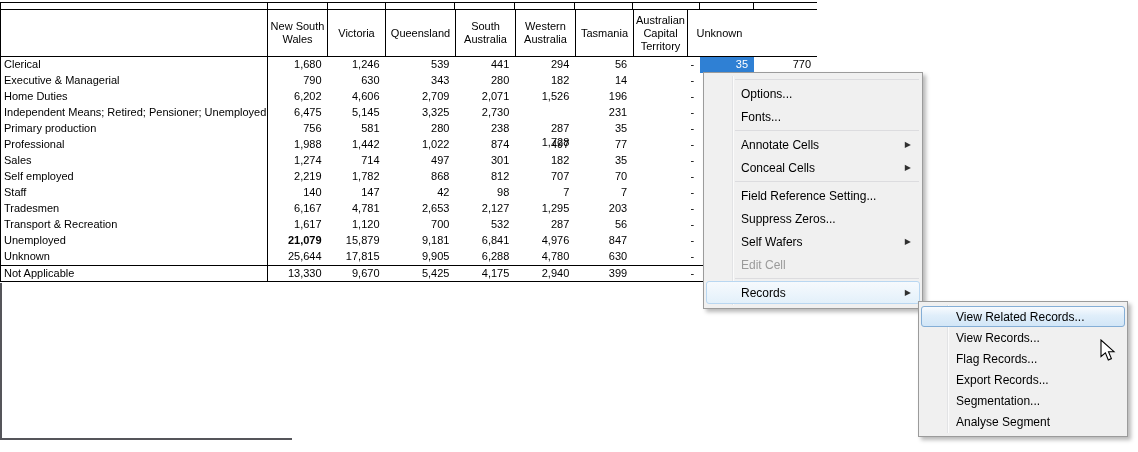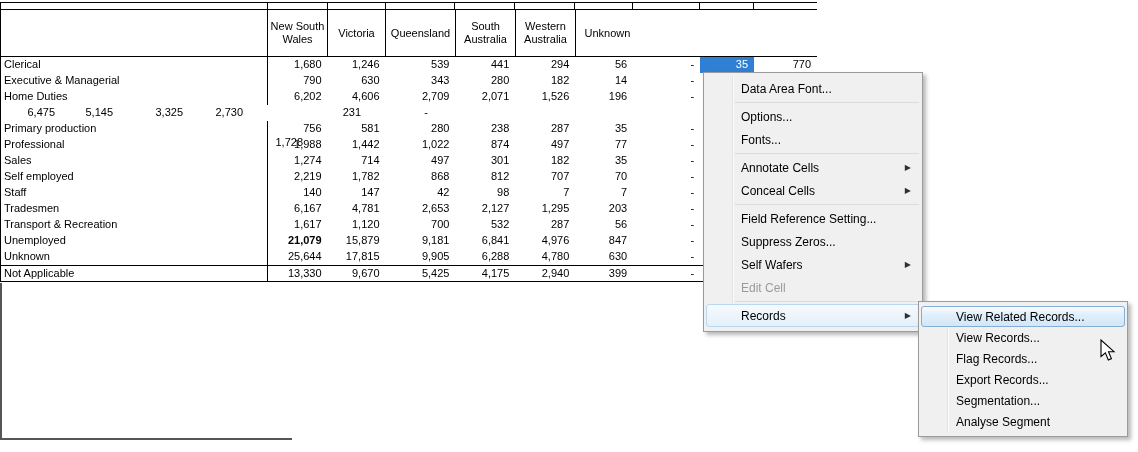--- a/index.html
+++ b/index.html
@@ -79,20 +79,22 @@
   </div>
 
 <div class="grid">
   <div class="hrow">
     <div class="hcell br" style="width:267px"></div>
   <div class="hcell br" style="width: 60px;">New South Wales</div>
       <div class="hcell br" style="width: 58px;">Victoria</div>
       <div class="hcell br" style="width: 70px;">Queensland</div>
       <div class="hcell br" style="width: 60px;">South Australia</div>
       <div class="hcell br" style="width: 60px;">Western Australia</div>
+      <div class="hcell br" style="width: 58px;">Tasmania</div>
+      <div class="hcell br" style="width: 54px;">Australian Capital Territory</div>
       <div class="hcell" style="width: 63px;">Unknown</div>
     </div>
   <div class="tbody">
       <div class="trow">
         <div class="lcell br">Clerical</div>
         <div class="vcell" style="width: 60px;">1,680</div>
         <div class="vcell" style="width: 58px;">1,246</div>
         <div class="vcell" style="width: 70px;">539</div>
         <div class="vcell" style="width: 60px;">441</div>
         <div class="vcell" style="width: 60px;">294</div>
@@ -119,20 +121,21 @@
         <div class="vcell" style="width: 58px;">4,606</div>
         <div class="vcell" style="width: 70px;">2,709</div>
         <div class="vcell" style="width: 60px;">2,071</div>
         <div class="vcell" style="width: 60px;">1,526</div>
         <div class="vcell" style="width: 58px;">196</div>
         <div class="vcell" style="width: 67px;">-</div>
         <div class="vcell" style="width: 54px;"></div>
         <div class="vcell" style="width: 63px;"></div>
       </div>
       <div class="trow">
+        <div class="lcell br">Independent Means; Retired; Pensioner; Unemployed</div>
         <div class="vcell" style="width: 60px;">6,475</div>
         <div class="vcell" style="width: 58px;">5,145</div>
         <div class="vcell" style="width: 70px;">3,325</div>
         <div class="vcell" style="width: 60px;">2,730</div>
         <div class="vcell" style="width: 60px; margin-top: 30px;">1,728</div>
         <div class="vcell" style="width: 58px;">231</div>
         <div class="vcell" style="width: 67px;">-</div>
         <div class="vcell" style="width: 54px;"></div>
         <div class="vcell" style="width: 63px;"></div>
       </div>
@@ -253,23 +256,20 @@
         <div class="vcell" style="width: 60px;">2,940</div>
         <div class="vcell" style="width: 58px;">399</div>
         <div class="vcell" style="width: 67px;">-</div>
         <div class="vcell" style="width: 54px;"></div>
         <div class="vcell" style="width: 63px;"></div>
       </div>
     </div>
 </div>
 
 <div class="menu menu-main">
-    <div class="mi">
-      <span class="lbl">Data Area Font...</span>
-    </div>
     <div class="msep"></div>
     <div class="mi">
       <span class="lbl">Options...</span>
     </div>
     <div class="mi">
       <span class="lbl">Fonts...</span>
     </div>
     <div class="msep"></div>
     <div class="mi">
       <span class="lbl">Annotate Cells</span>

